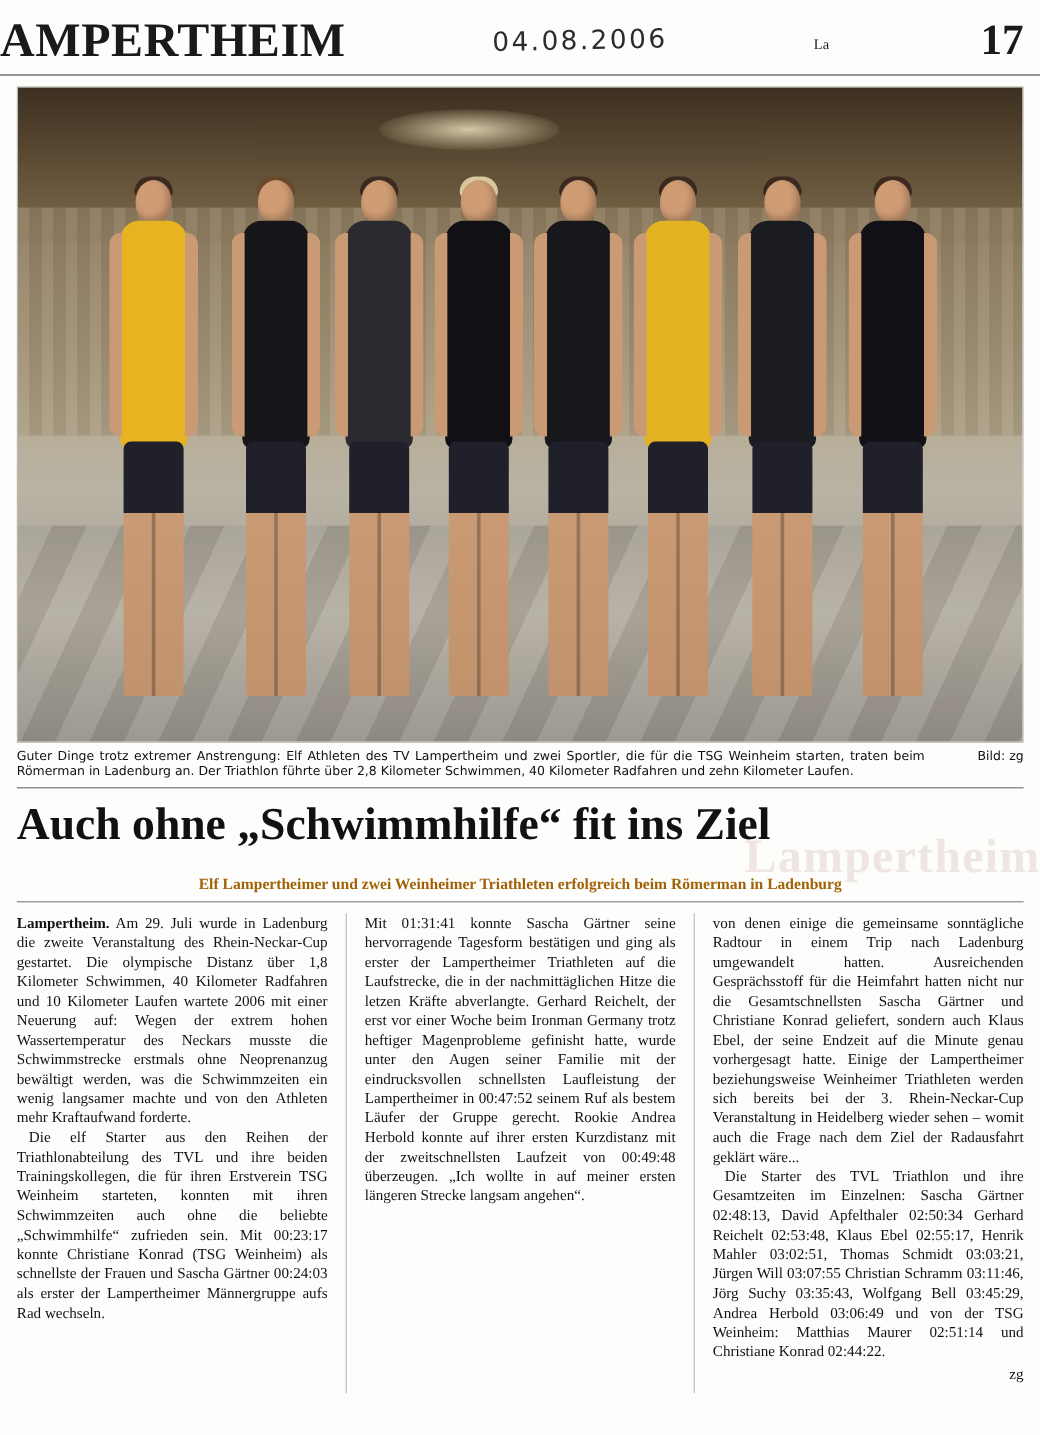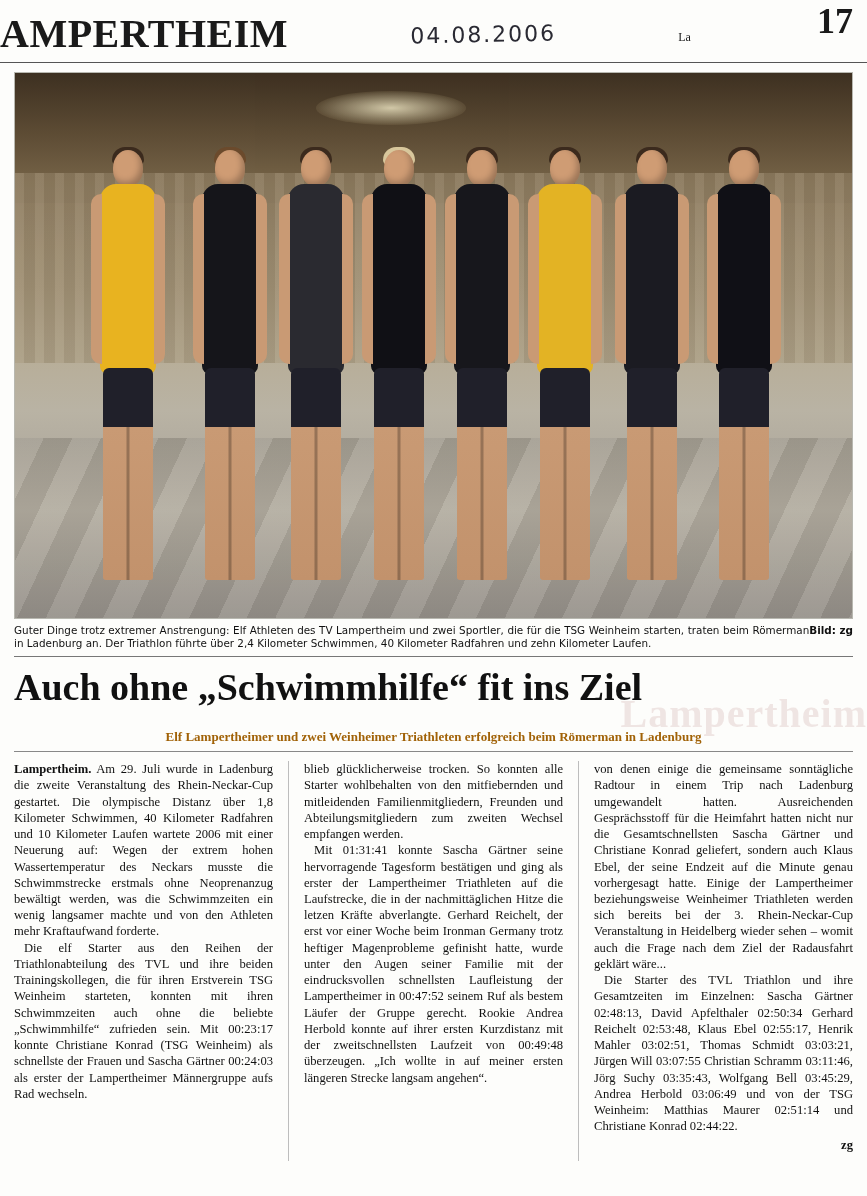--- a/index.html
+++ b/index.html
@@ -55,20 +55,21 @@
     font-size: 12px;
     color: #1a1a1a;
     padding-top: 30px;
     padding-right: 4px;
   }
   .masthead-pagenum {
     font-family: "Liberation Serif", serif;
     font-weight: bold;
     font-size: 36px;
     color: #1a1a1a;
+    padding-top: 12px;
   }
   .masthead-rule {
     border-top: 1px solid #555;
     margin: 0 -14px 0 -14px;
   }
 
   
   .photo-wrap {
     margin-top: 9px;
     position: relative;
@@ -183,21 +184,21 @@
   .caption {
     margin-top: 5px;
     font-family: "DejaVu Sans", sans-serif;
     font-size: 10.4px;
     line-height: 1.28;
     color: #111;
     text-align: justify;
     border-bottom: 1px solid #777;
     padding-bottom: 5px;
   }
-  .caption .credit { float: right; font-weight: bold; }
+  .caption .credit { float: right; font-weight: normal; padding-left: 44px; }
 
   
   .headline {
     margin-top: 11px;
     text-align: left;
     font-family: "Liberation Serif", serif;
     font-weight: bold;
     font-size: 38px;
     line-height: 1.05;
     color: #111;
@@ -235,21 +236,21 @@
     border-left: 1px solid #bdbdbd;
     padding-left: 15px;
     margin-left: -1px;
   }
   .col p { margin: 0; }
   .col p + p { text-indent: 10px; }
   .lead-city { font-weight: bold; }
   .col .signoff {
     display: block;
     text-align: right;
-    font-weight: bold;
+    font-weight: normal;
     margin-top: 2px;
   }
 
   
   .watermark {
     position: absolute;
     left: 0; right: 0;
     top: 690px;
     text-align: right;
     font-family: "Liberation Serif", serif;
@@ -334,33 +335,32 @@
           <div class="torso" style="background:#101016;"></div>
           <div class="arms"></div>
           <div class="legs"></div>
         </div>
       </div>
     </div>
   </div>
 
   <div class="caption">
     <span class="credit">Bild: zg</span>
-    <span>Guter Dinge trotz extremer Anstrengung: Elf Athleten des TV Lampertheim und zwei Sportler, die für die TSG Weinheim starten, traten beim Römerman in Ladenburg an. Der Triathlon führte über 2,4 Kilometer Schwimmen, 40 Kilometer Radfahren und zehn Kilometer Laufen.</span>
+    <span>Guter Dinge trotz extremer Anstrengung: Elf Athleten des TV Lampertheim und zwei Sportler, die für die TSG Weinheim starten, traten beim Römerman in Ladenburg an. Der Triathlon führte über 2,8 Kilometer Schwimmen, 40 Kilometer Radfahren und zehn Kilometer Laufen.</span>
   </div>
 
   <div class="headline">Auch ohne „Schwimmhilfe“ fit ins Ziel</div>
   <div class="subhead">Elf Lampertheimer und zwei Weinheimer Triathleten erfolgreich beim Römerman in Ladenburg</div>
 
   <div class="columns">
     <div class="col">
       <p><span class="lead-city">Lampertheim.</span><span> Am 29. Juli wurde in Ladenburg die zweite Veranstaltung des Rhein-Neckar-Cup gestartet. Die olympische Distanz über 1,8 Kilometer Schwimmen, 40 Kilometer Radfahren und 10 Kilometer Laufen wartete 2006 mit einer Neuerung auf: Wegen der extrem hohen Wassertemperatur des Neckars musste die Schwimmstrecke erstmals ohne Neoprenanzug bewältigt werden, was die Schwimmzeiten ein wenig langsamer machte und von den Athleten mehr Kraftaufwand forderte.</span></p>
       <p>Die elf Starter aus den Reihen der Triathlonabteilung des TVL und ihre beiden Trainingskollegen, die für ihren Erstverein TSG Weinheim starteten, konnten mit ihren Schwimmzeiten auch ohne die beliebte „Schwimmhilfe“ zufrieden sein. Mit 00:23:17 konnte Christiane Konrad (TSG Weinheim) als schnellste der Frauen und Sascha Gärtner 00:24:03 als erster der Lampertheimer Männergruppe aufs Rad wechseln.</p>
     </div>
     <div class="col">
-      <p>blieb glücklicherweise trocken. So konnten alle Starter wohlbehalten von den mitfiebernden und mitleidenden Familienmitgliedern, Freunden und Abteilungsmitgliedern zum zweiten Wechsel empfangen werden.</p>
       <p>Mit 01:31:41 konnte Sascha Gärtner seine hervorragende Tagesform bestätigen und ging als erster der Lampertheimer Triathleten auf die Laufstrecke, die in der nachmittäglichen Hitze die letzen Kräfte abverlangte. Gerhard Reichelt, der erst vor einer Woche beim Ironman Germany trotz heftiger Magenprobleme gefinisht hatte, wurde unter den Augen seiner Familie mit der eindrucksvollen schnellsten Laufleistung der Lampertheimer in 00:47:52 seinem Ruf als bestem Läufer der Gruppe gerecht. Rookie Andrea Herbold konnte auf ihrer ersten Kurzdistanz mit der zweitschnellsten Laufzeit von 00:49:48 überzeugen. „Ich wollte in auf meiner ersten längeren Strecke langsam angehen“.</p>
     </div>
     <div class="col">
       <p>von denen einige die gemeinsame sonntägliche Radtour in einem Trip nach Ladenburg umgewandelt hatten. Ausreichenden Gesprächsstoff für die Heimfahrt hatten nicht nur die Gesamtschnellsten Sascha Gärtner und Christiane Konrad geliefert, sondern auch Klaus Ebel, der seine Endzeit auf die Minute genau vorhergesagt hatte. Einige der Lampertheimer beziehungsweise Weinheimer Triathleten werden sich bereits bei der 3. Rhein-Neckar-Cup Veranstaltung in Heidelberg wieder sehen – womit auch die Frage nach dem Ziel der Radausfahrt geklärt wäre...</p>
       <p>Die Starter des TVL Triathlon und ihre Gesamtzeiten im Einzelnen: Sascha Gärtner 02:48:13, David Apfelthaler 02:50:34 Gerhard Reichelt 02:53:48, Klaus Ebel 02:55:17, Henrik Mahler 03:02:51, Thomas Schmidt 03:03:21, Jürgen Will 03:07:55 Christian Schramm 03:11:46, Jörg Suchy 03:35:43, Wolfgang Bell 03:45:29, Andrea Herbold 03:06:49 und von der TSG Weinheim: Matthias Maurer 02:51:14 und Christiane Konrad 02:44:22.</p>
       <span class="signoff">zg</span>
     </div>
   </div>
 
   <div class="watermark">Lampertheim</div>

